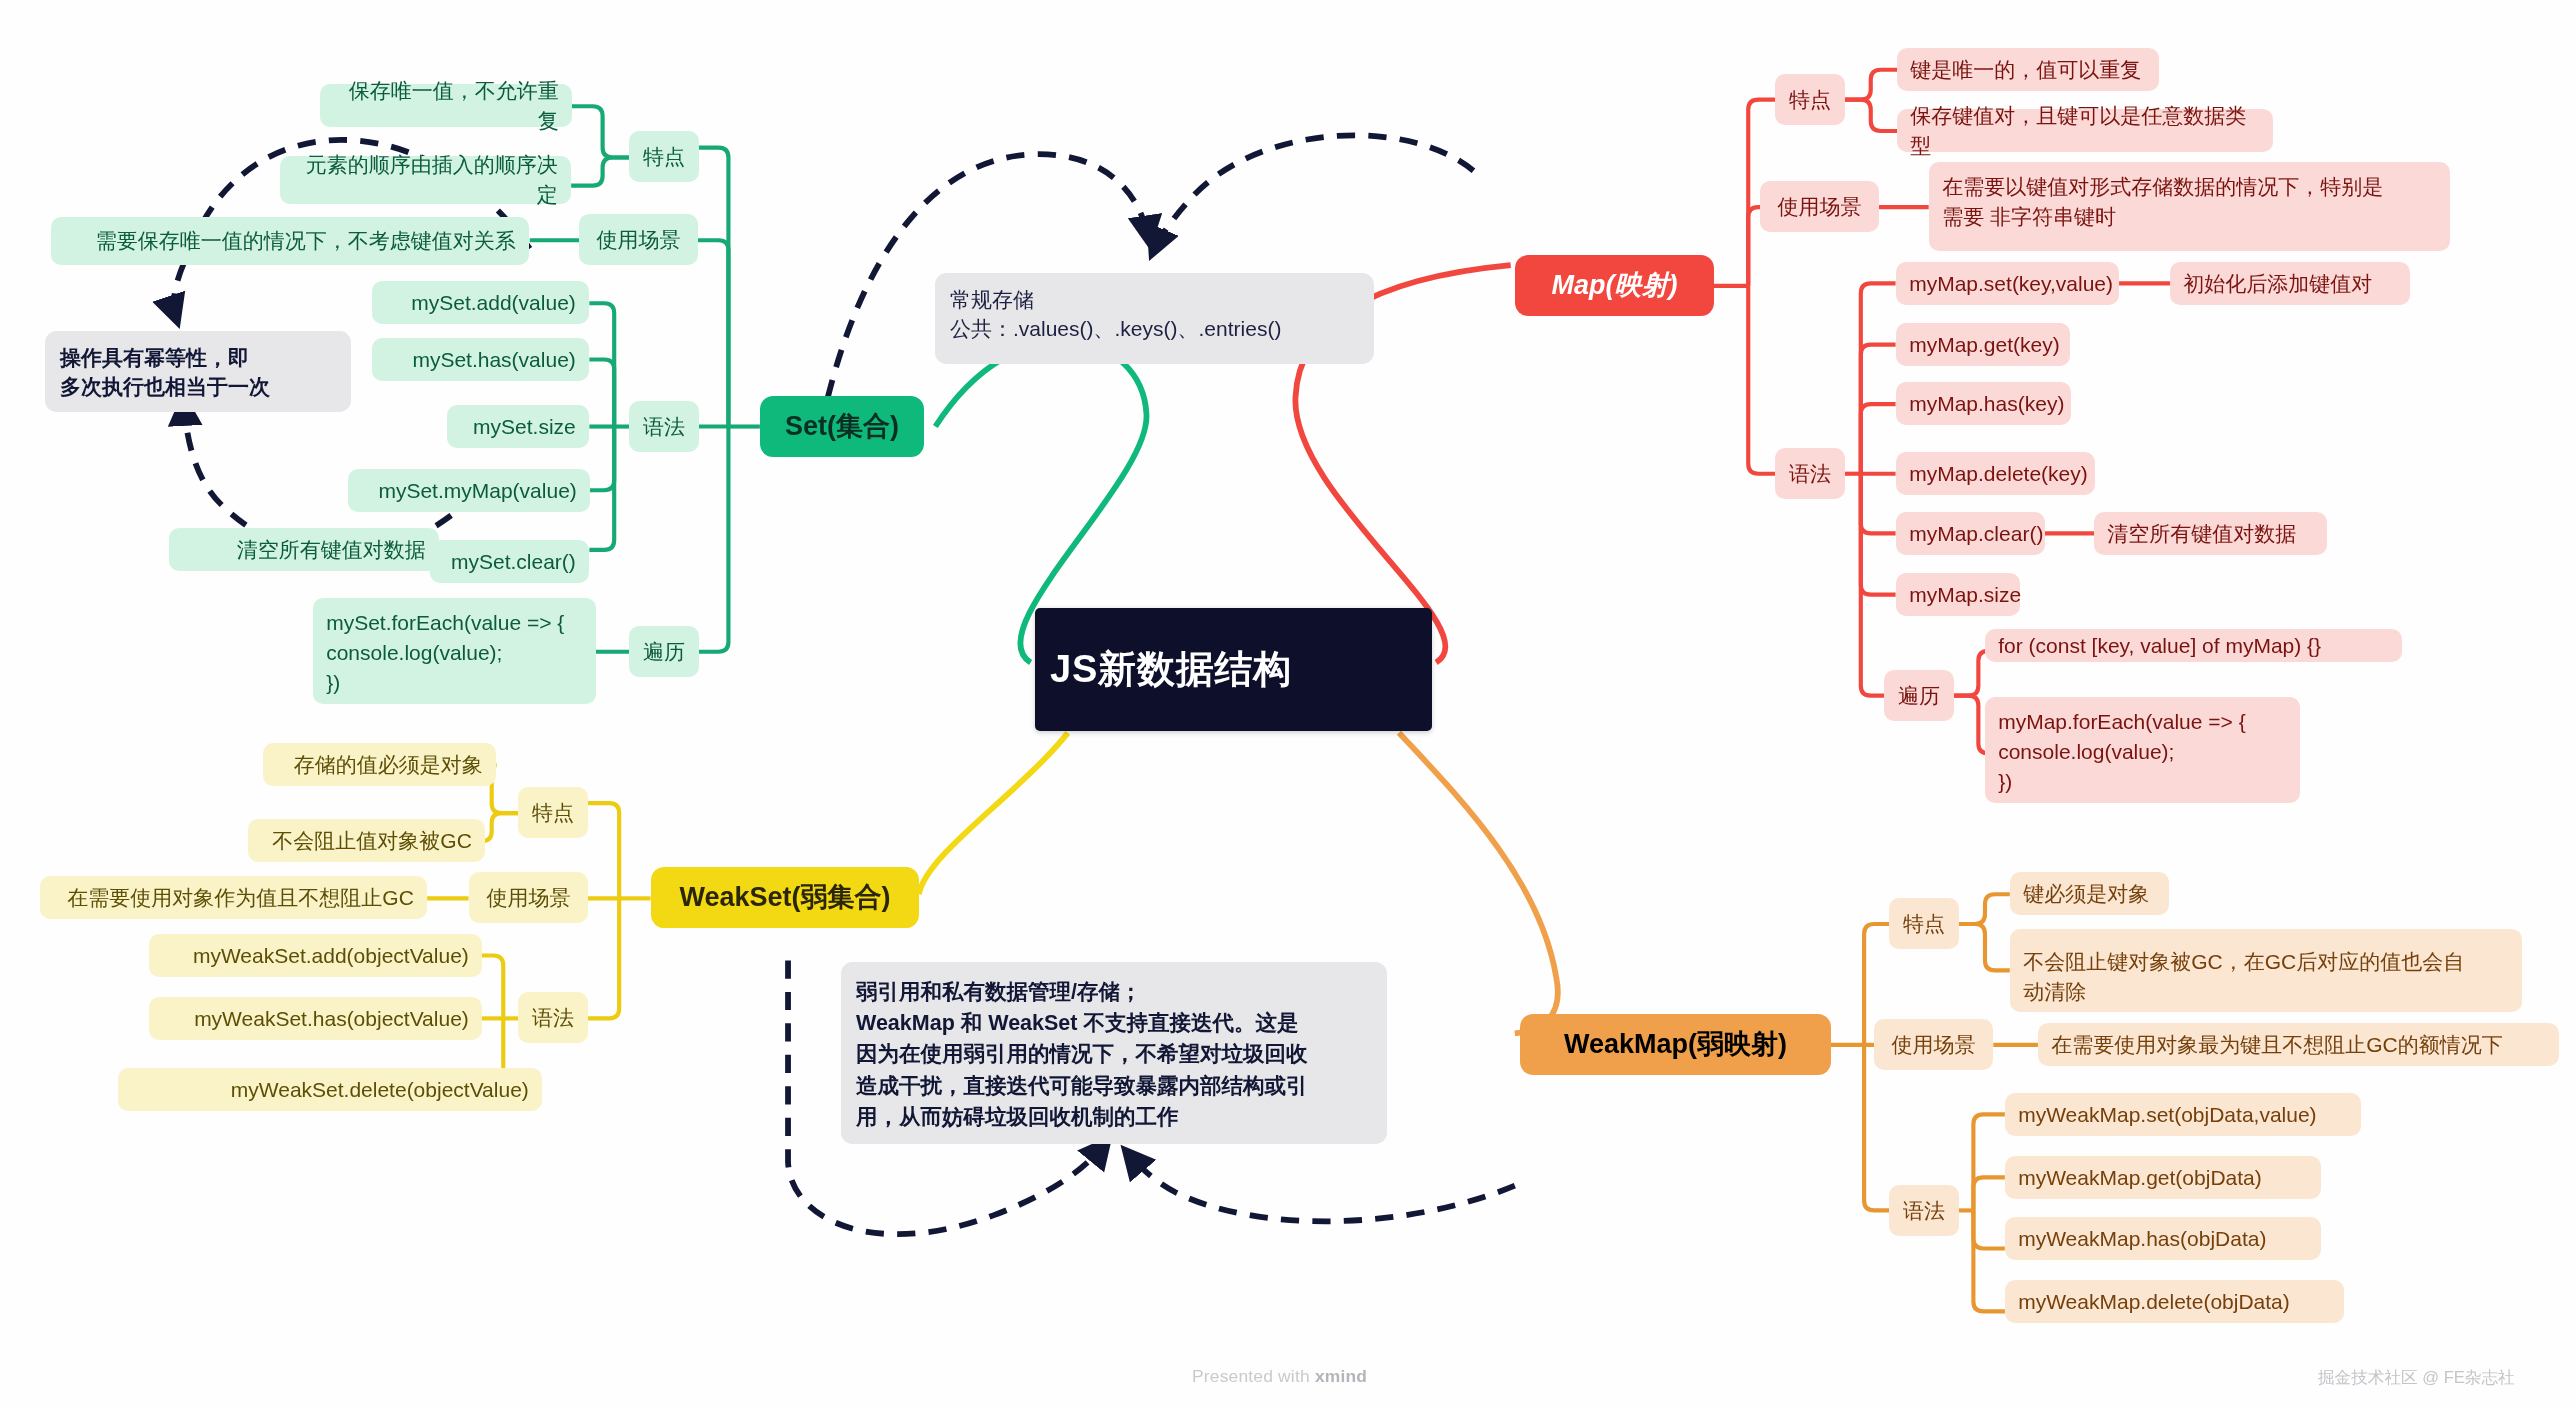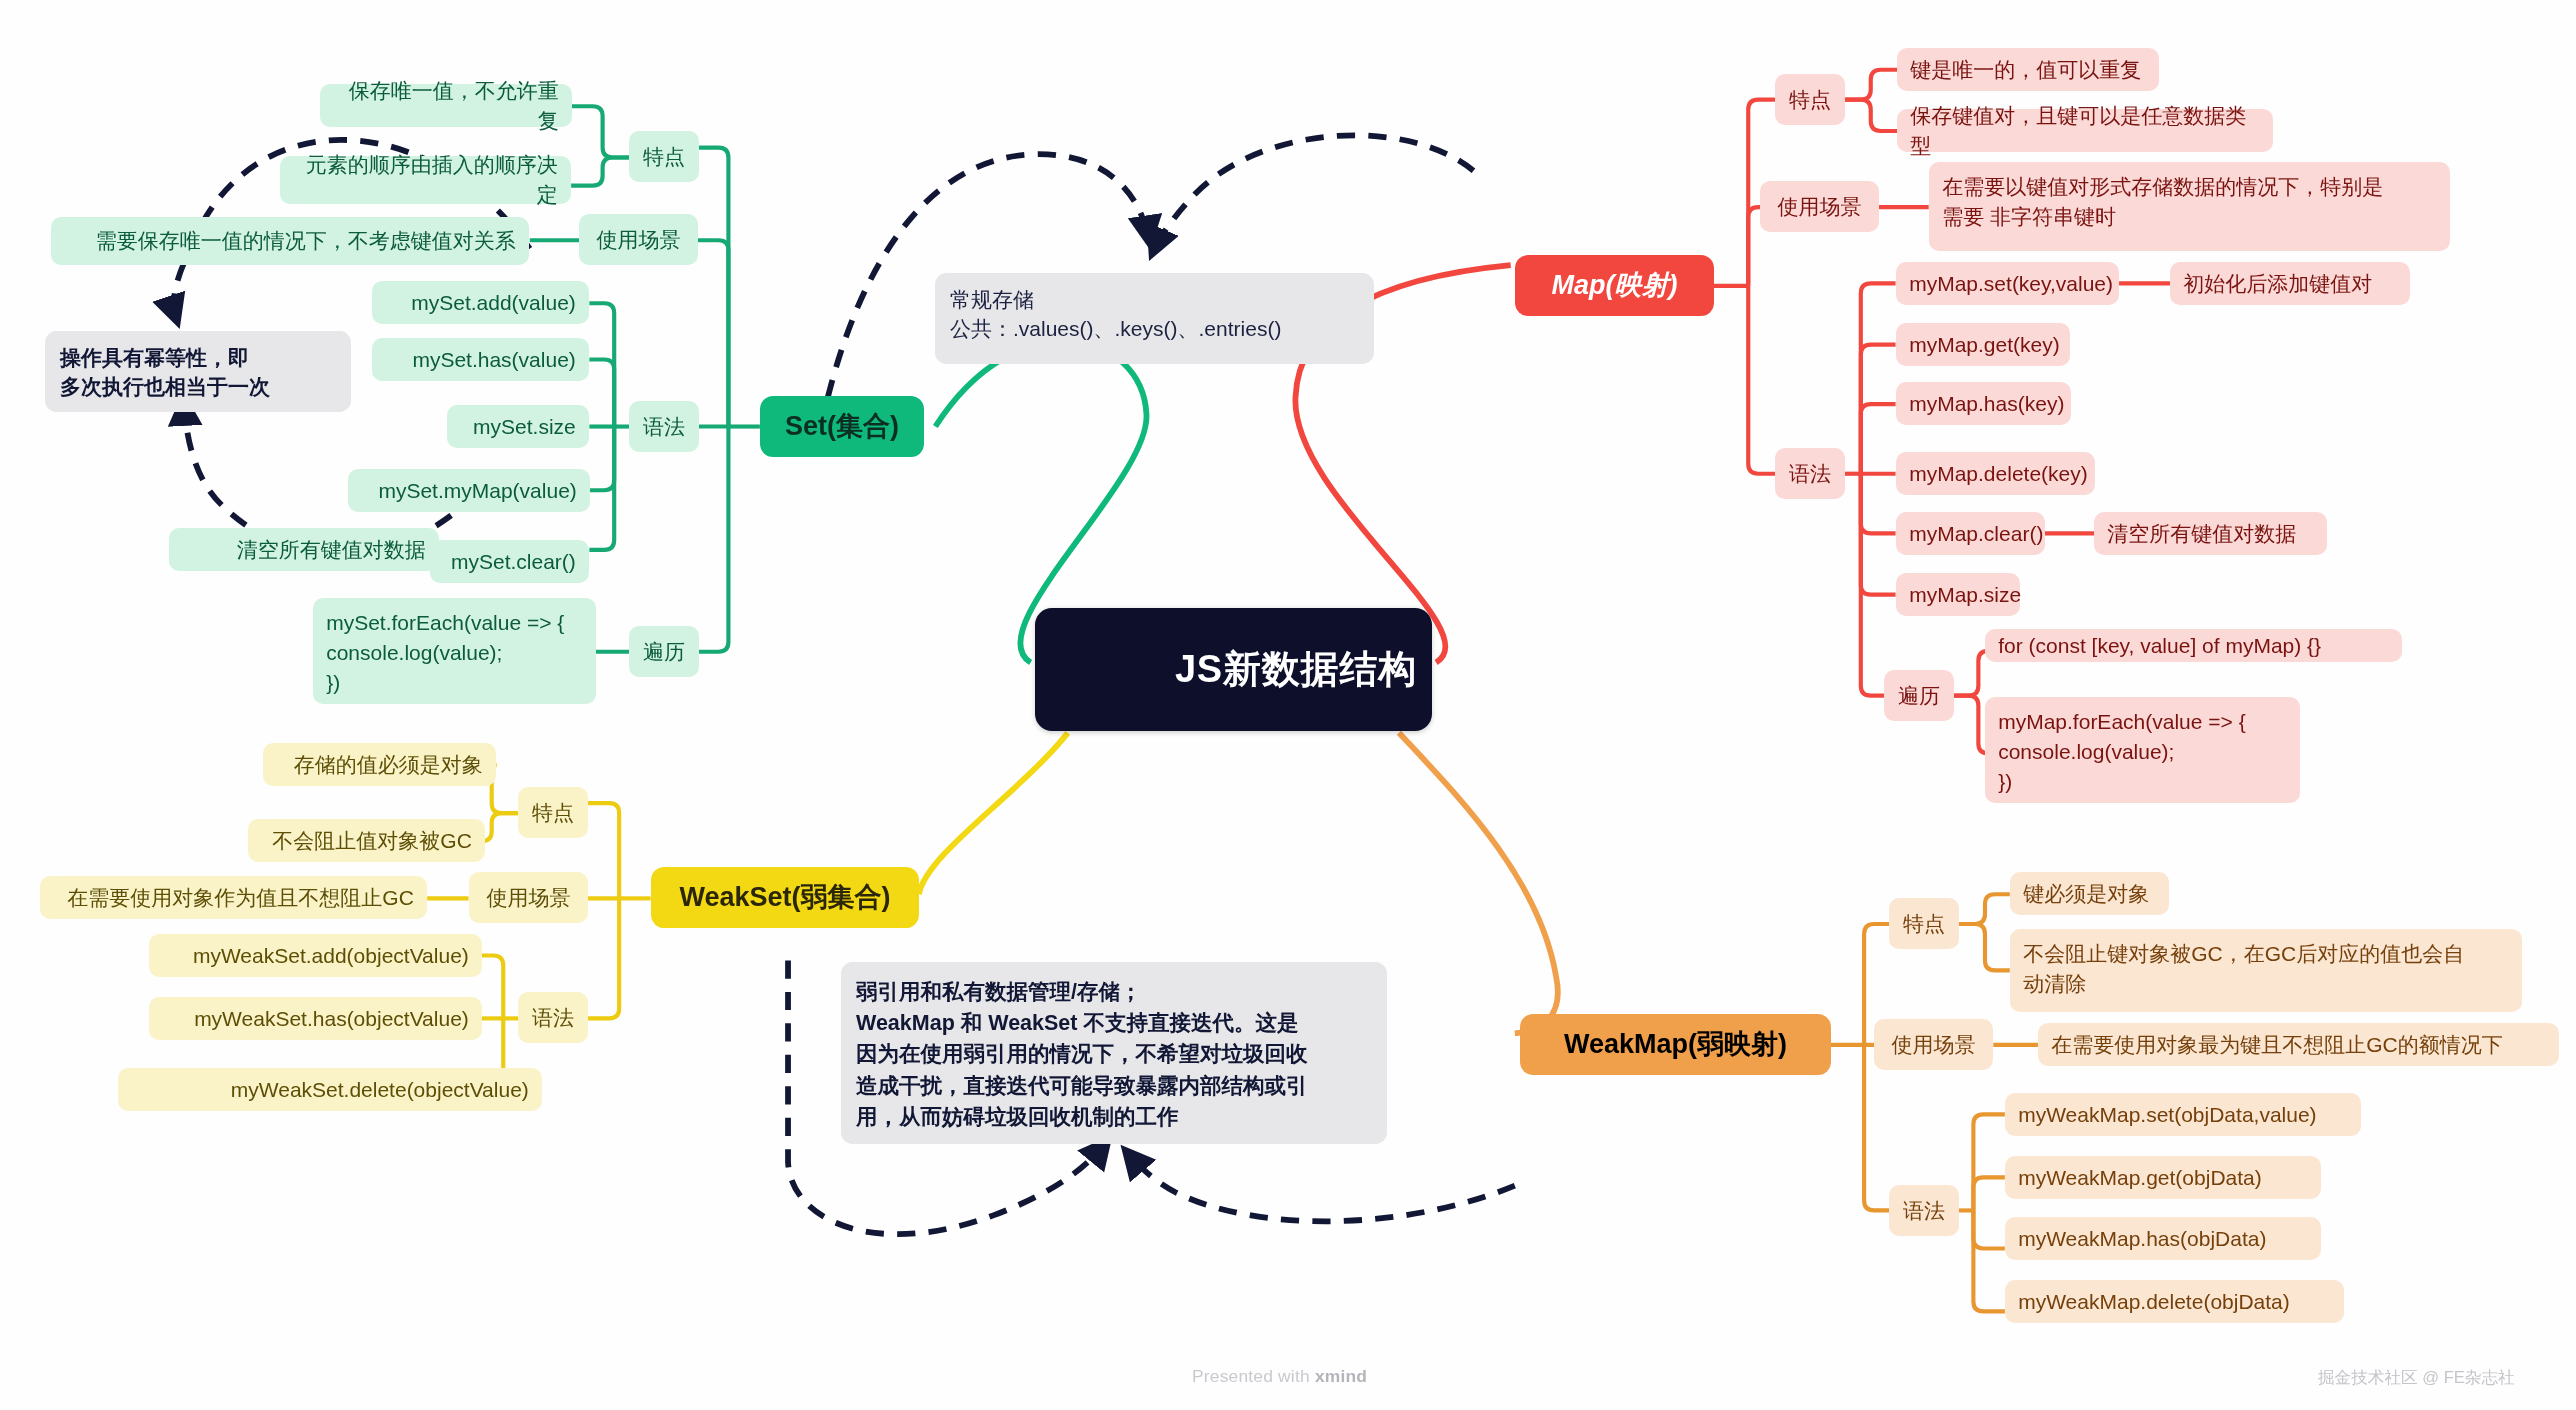--- a/index.html
+++ b/index.html
@@ -35,23 +35,23 @@
     z-index: 5;
   }
   .node.center-justify { justify-content: center; }
 
   
   .root {
     background: #0d0f2b;
     color: #ffffff;
     font-size: 38px;
     font-weight: 700;
-    border-radius: 17px;
+    border-radius: 5px;
     letter-spacing: 0.8px;
-    justify-content: flex-end;
+    justify-content: flex-start;
     box-shadow: 0 1.7px 5px rgba(0,0,0,.18);
   }
 
   
   .main-branch {
     font-size: 27px;
     font-weight: 700;
     border-radius: 13.2px;
     justify-content: center;
     color: #ffffff;
@@ -380,21 +380,21 @@
   <div class="node lvl2 c-wm center-justify" style="left:1874px; top:1019px; width:119px; height:51px;">
     <span>使用场景</span>
   </div>
   <div class="node lvl2 c-wm center-justify" style="left:1889px; top:1185px; width:70px; height:51px;">
     <span>语法</span>
   </div>
 
   <div class="node leaf c-wm align-left" style="left:2010px; top:872px; width:159px; height:43px;">
     <span>键必须是对象</span>
   </div>
-  <div class="node leaf c-wm align-left" style="left:2010px; top:929px; width:512px; height:83px; align-items:flex-start; padding-top:10px;">
+  <div class="node leaf c-wm align-left" style="left:2010px; top:929px; width:512px; height:83px; align-items:flex-start; padding-top:18px;">
     <span>不会阻止键对象被GC，在GC后对应的值也会自
 动清除</span>
   </div>
   <div class="node leaf c-wm align-left" style="left:2038px; top:1023px; width:521px; height:43px;">
     <span>在需要使用对象最为键且不想阻止GC的额情况下</span>
   </div>
 
   <div class="node leaf c-wm align-left" style="left:2005px; top:1093px; width:356px; height:43px;">
     <span>myWeakMap.set(objData,value)</span>
   </div>

